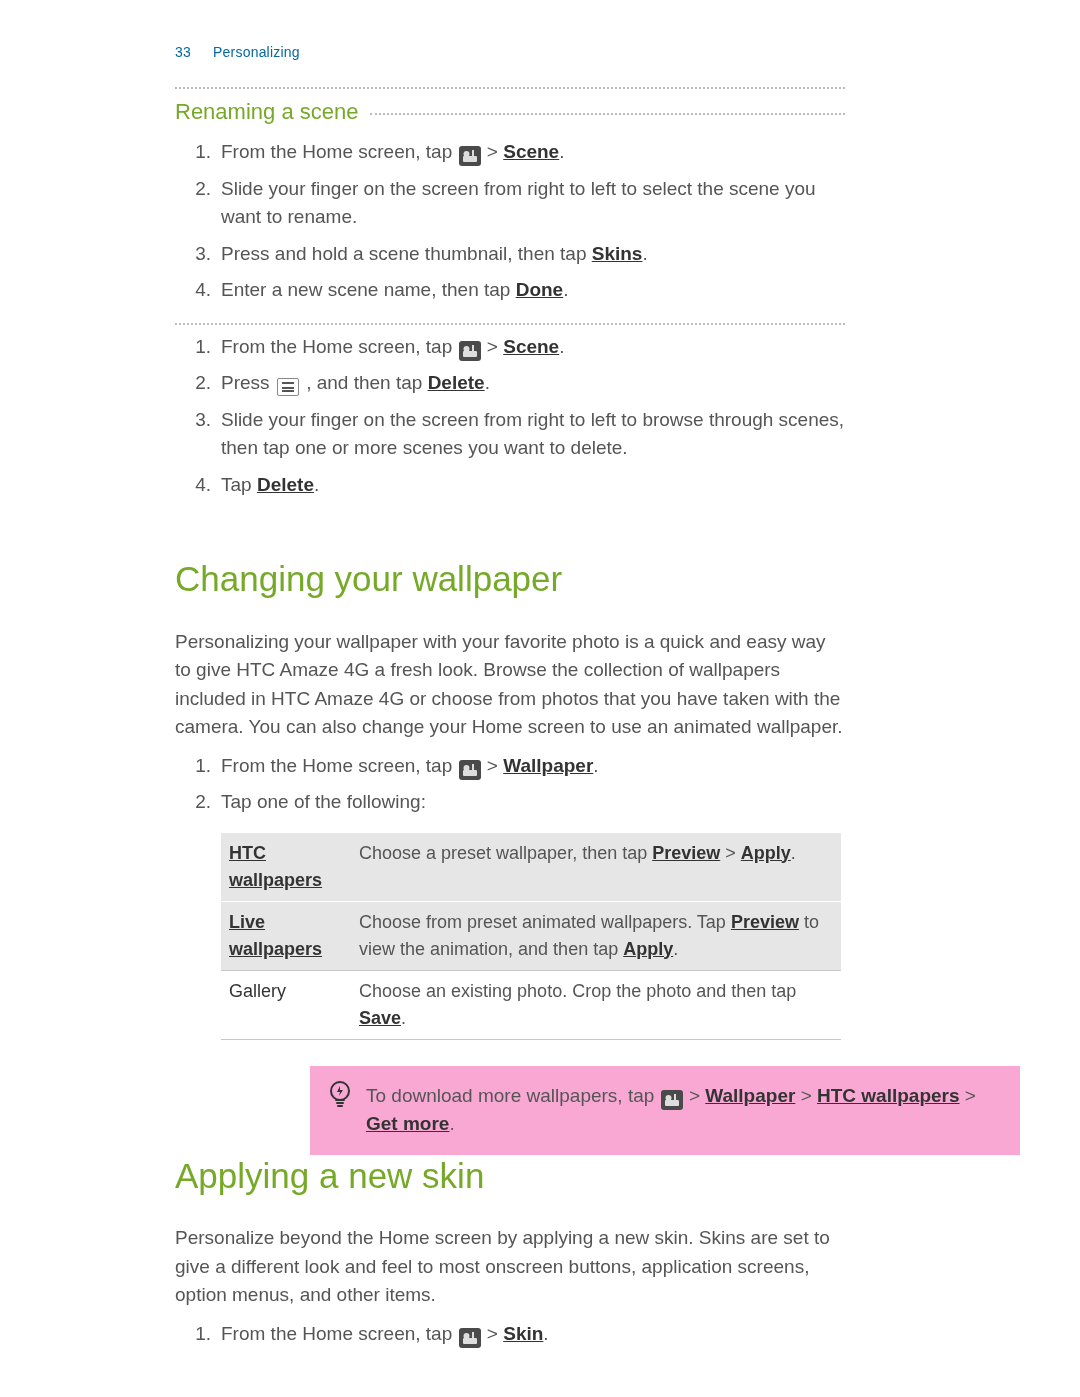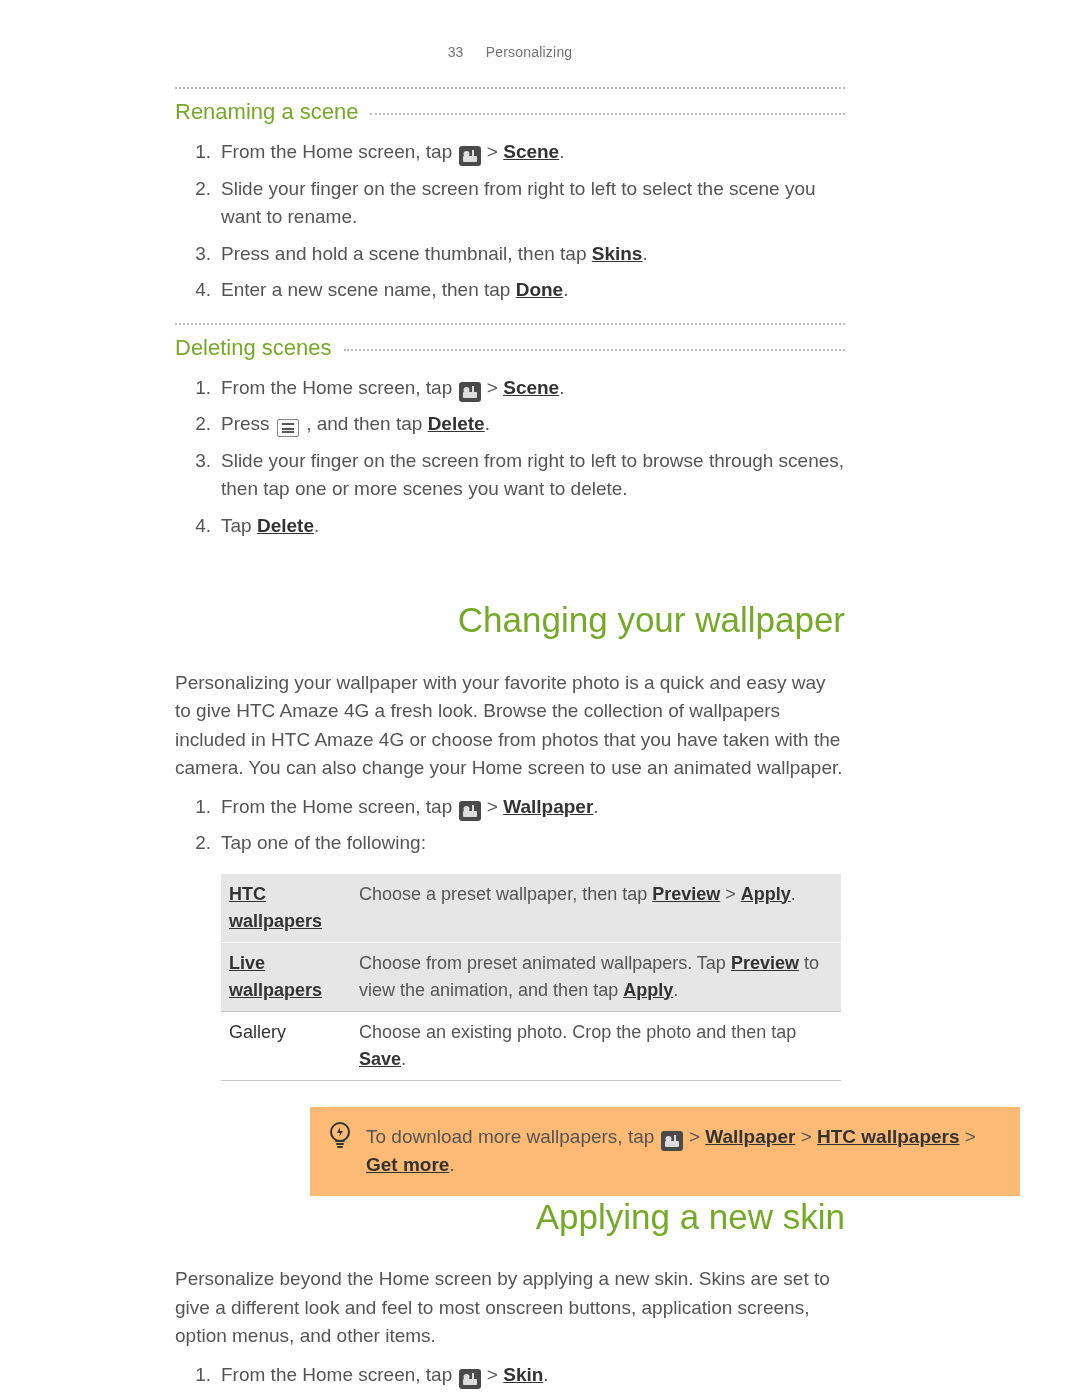--- a/index.html
+++ b/index.html
@@ -14,24 +14,23 @@
     position: relative;
   }
   .page {
     position: absolute;
     left: 175px;
     top: 42px;
     width: 670px;
   }
   .hdr {
     font-size: 14px;
-    color: #737373;
+    color: #0369a1;
     letter-spacing: 0.2px;
     margin-bottom: 24px;
-    text-align: center;
   }
   .hdr .pn { margin-right: 18px; }
   .dotted-top {
     border-top: 2px dotted #bbb;
     margin-top: 6px;
   }
   .h3 {
     color: #76a928;
     font-size: 22px;
     font-weight: 400;
@@ -49,21 +48,20 @@
     height: 1px;
     position: relative;
     top: -4px;
   }
   .h1 {
     color: #76a928;
     font-size: 35px;
     font-weight: 400;
     margin-top: 54px;
     margin-bottom: 22px;
-    text-align: right;
   }
   ol.steps {
     list-style: none;
     margin-left: 20px;
     margin-top: 6px;
   }
   ol.steps > li {
     display: flex;
     margin: 8px 0;
   }
@@ -131,21 +129,21 @@
   table.opt tr:first-child td,
   table.opt tr:nth-child(2) td {
     background: #e6e6e6;
   }
   table.opt tr:first-child td { border-bottom: 1px solid #fff; }
   table.opt td:first-child { width: 130px; color:#333; }
   .tipbox {
     position: absolute;
     left: 135px;
     width: 710px;
-    background: #fdba74;
+    background: #f9a8d4;
     padding: 16px 18px 16px 56px;
     margin-top: 26px;
     font-size: 19px;
   }
   .tipbox .bulb {
     position: absolute;
     left: 16px;
     top: 14px;
     width: 28px;
     height: 28px;
@@ -188,24 +186,20 @@
         <span class="num">3.</span>
         <span class="txt"><span>Press and hold a scene thumbnail, then tap </span><span class="b">Skins</span><span>.</span></span>
       </li>
     <li>
         <span class="num">4.</span>
         <span class="txt"><span>Enter a new scene name, then tap </span><span class="b">Done</span><span>.</span></span>
       </li>
   </ol>
 
   <div class="dotted-top" style="margin-top:18px"></div>
-  <div class="h3row">
-    <div class="h3">Deleting scenes</div>
-    <div class="h3dots"></div>
-  </div>
   <ol class="steps">
     <li>
         <span class="num">1.</span>
       <span class="txt">
         <span>From the Home screen, tap </span><span class="icon-app">
             <svg width="14" height="12" viewBox="0 0 14 12">
               <rect x="0" y="6" width="14" height="6" rx="1" fill="#ddd"></rect>
               <circle cx="3.5" cy="4" r="3" fill="#ddd"></circle>
               <rect x="9" y="0" width="2" height="6" fill="#ddd"></rect>
             </svg>

